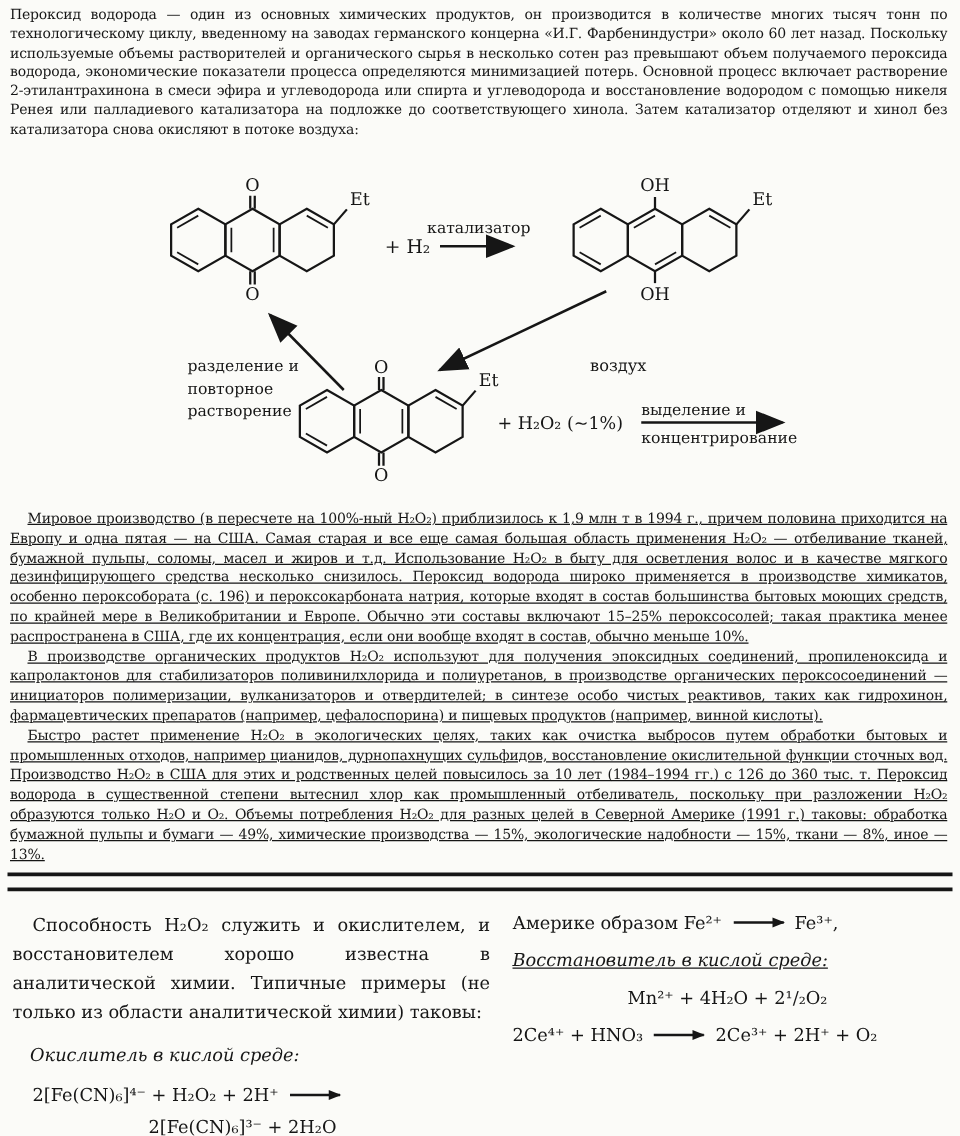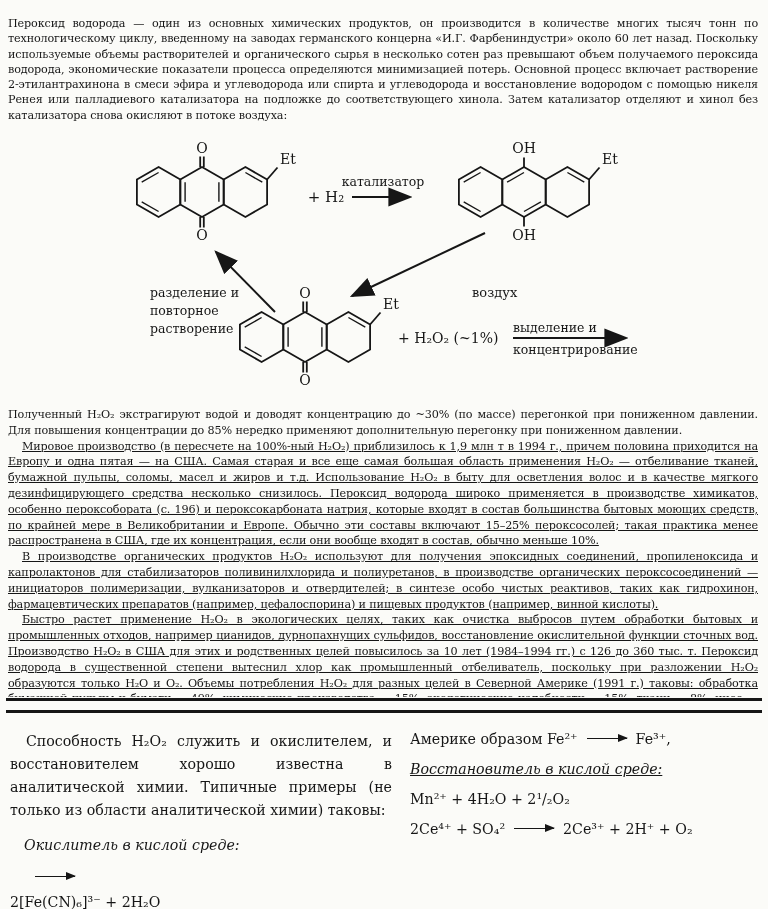--- a/index.html
+++ b/index.html
@@ -3,41 +3,41 @@
 <meta charset="utf-8">
 <style>
   html,body{margin:0;padding:0;}
   body{
     width:768px;height:909px;position:relative;overflow:hidden;
     background:#fbfbf8;color:#161616;
     font-family:"DejaVu Serif","Liberation Serif",serif;
   }
   .para{text-align:justify;}
   #intro{
-    position:absolute;top:16px;left:8px;right:10px;height:140px;overflow:hidden;
+    position:absolute;top:4px;left:8px;right:10px;height:140px;overflow:hidden;
     font-size:11.2px;line-height:15.3px;letter-spacing:-0.15px;
   }
   #diagram{position:absolute;top:120px;left:0;width:768px;height:290px;}
   #diagram text{fill:#161616;}
   #body2{
     position:absolute;top:407px;left:8px;right:10px;height:290px;overflow:hidden;
     font-size:11.2px;line-height:15.8px;letter-spacing:-0.15px;
   }
   #body2 .indent{text-indent:14px;text-decoration:underline;}
   #rule{
     position:absolute;top:698px;left:6px;right:6px;height:9px;
     border-top:3px solid #161616;border-bottom:3px solid #161616;
   }
   #columns{position:absolute;top:728px;left:10px;right:8px;}
   #col-left{position:absolute;left:0;top:2px;width:382px;font-size:14.2px;line-height:23px;}
   #col-left .para{text-indent:16px;}
   #col-right{position:absolute;left:400px;top:0;width:350px;font-size:14.2px;line-height:22px;}
   .eq-heading{font-style:italic;margin:12px 0 0 14px;}
   .eq-line{margin-top:9px;padding-left:16px;white-space:nowrap;}
-  .eq-cont{text-align:left;padding-right:14px;margin-top:2px;white-space:nowrap;}
+  .eq-cont{text-align:center;padding-right:14px;margin-top:2px;white-space:nowrap;}
   #col-right .rline{margin-bottom:8px;white-space:nowrap;}
   #col-right .eq-heading{margin:2px 0 8px 0;text-decoration:underline;}
   #col-right .eq-line{padding-left:0;margin-top:0;margin-bottom:0;}
   #col-right .eq-cont{padding-right:6px;margin:0 0 8px 0;}
   .rarrow{
     display:inline-block;width:40px;height:1.5px;background:#161616;
     vertical-align:middle;margin:0 9px 3px 9px;position:relative;
   }
   .rarrow:after{
     content:"";position:absolute;right:-1px;top:-3.4px;
@@ -119,34 +119,33 @@
     <text x="383" y="189" font-size="14">Et</text>
   </g>
 
   <text x="398" y="223" font-size="14">+ H₂O₂ (~1%)</text>
   <text x="513" y="212" font-size="12.5">выделение и</text>
   <path d="M513 218 L626 218" stroke="#161616" stroke-width="2" marker-end="url(#ah)"></path>
   <text x="513" y="234" font-size="12.5">концентрирование</text>
 </svg>
 
 <div id="body2">
-  <div class="para">Полученный H₂O₂ экстрагируют водой и доводят концентрацию до ~30% (по массе) перегонкой при пониженном давлении. Для повышения концентрации до 85% нередко применяют дополнительную перегонку при пониженном давлении.</div>
   <div class="para indent">Мировое производство (в пересчете на 100%-ный H₂O₂) приблизилось к 1,9 млн т в 1994 г., причем половина приходится на Европу и одна пятая — на США. Самая старая и все еще самая большая область применения H₂O₂ — отбеливание тканей, бумажной пульпы, соломы, масел и жиров и т.д. Использование H₂O₂ в быту для осветления волос и в качестве мягкого дезинфицирующего средства несколько снизилось. Пероксид водорода широко применяется в производстве химикатов, особенно пероксобората (с. 196) и пероксокарбоната натрия, которые входят в состав большинства бытовых моющих средств, по крайней мере в Великобритании и Европе. Обычно эти составы включают 15–25% пероксосолей; такая практика менее распространена в США, где их концентрация, если они вообще входят в состав, обычно меньше 10%.</div>
   <div class="para indent">В производстве органических продуктов H₂O₂ используют для получения эпоксидных соединений, пропиленоксида и капролактонов для стабилизаторов поливинилхлорида и полиуретанов, в производстве органических пероксосоединений — инициаторов полимеризации, вулканизаторов и отвердителей; в синтезе особо чистых реактивов, таких как гидрохинон, фармацевтических препаратов (например, цефалоспорина) и пищевых продуктов (например, винной кислоты).</div>
   <div class="para indent">Быстро растет применение H₂O₂ в экологических целях, таких как очистка выбросов путем обработки бытовых и промышленных отходов, например цианидов, дурнопахнущих сульфидов, восстановление окислительной функции сточных вод. Производство H₂O₂ в США для этих и родственных целей повысилось за 10 лет (1984–1994 гг.) с 126 до 360 тыс. т. Пероксид водорода в существенной степени вытеснил хлор как промышленный отбеливатель, поскольку при разложении H₂O₂ образуются только H₂O и O₂. Объемы потребления H₂O₂ для разных целей в Северной Америке (1991 г.) таковы: обработка бумажной пульпы и бумаги — 49%, химические производства — 15%, экологические надобности — 15%, ткани — 8%, иное — 13%.</div>
 </div>
 
 <div id="rule"></div>
 
 <div id="columns">
   <div id="col-left">
     <div class="para">Способность H₂O₂ служить и окислителем, и восстановителем хорошо известна в аналитической химии. Типичные примеры (не только из области аналитической химии) таковы:</div>
     <div class="eq-heading">Окислитель в кислой среде:</div>
-    <div class="eq-line"><span class="rarrow"></span></div>
+    <div class="eq-line"><span>2[Fe(CN)₆]⁴⁻ + H₂O₂ + 2H⁺</span><span class="rarrow"></span></div>
     <div class="eq-cont">2[Fe(CN)₆]³⁻ + 2H₂O</div>
   </div>
   <div id="col-right">
     <div class="rline"><span>Америке образом Fe²⁺</span><span class="rarrow"></span><span>Fe³⁺,</span></div>
     <div class="eq-heading">Восстановитель в кислой среде:</div>
     <div class="eq-cont">Mn²⁺ + 4H₂O + 2¹/₂O₂</div>
-    <div class="eq-line"><span>2Ce⁴⁺ + SO₄²</span><span class="rarrow"></span><span>2Ce³⁺ + 2H⁺ + O₂</span></div>
+    <div class="eq-line"><span>2Ce⁴⁺ + HNO₃</span><span class="rarrow"></span><span>2Ce³⁺ + 2H⁺ + O₂</span></div>
   </div>
 </div>
 
 </body></html>

